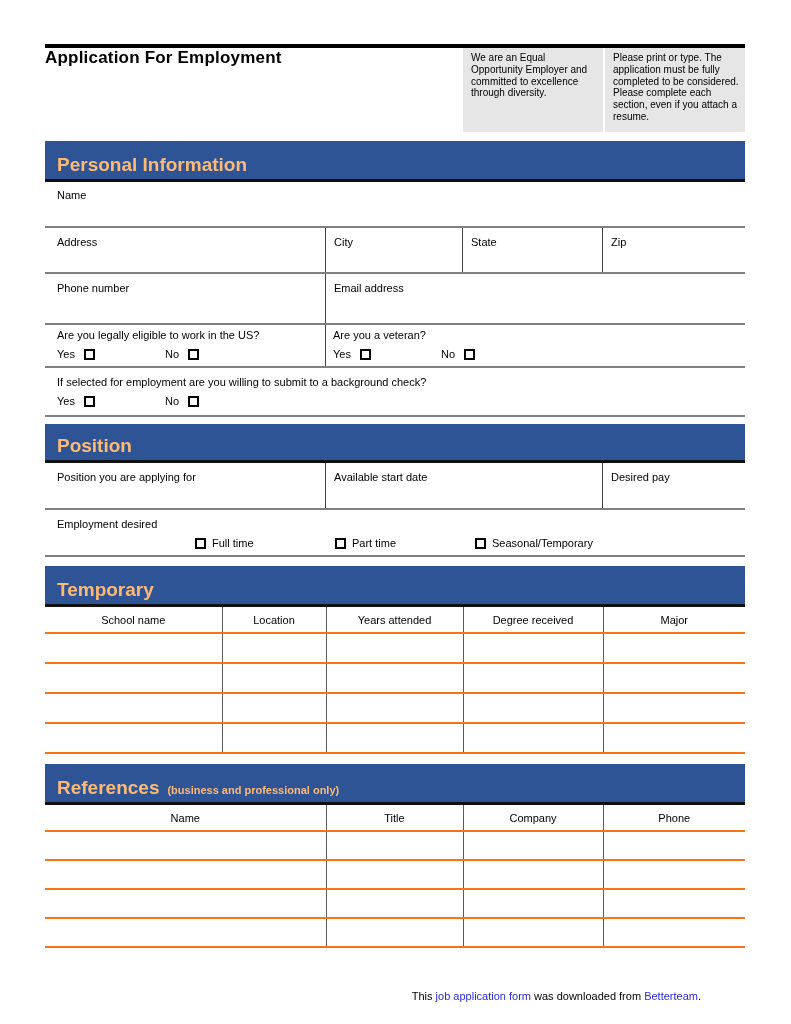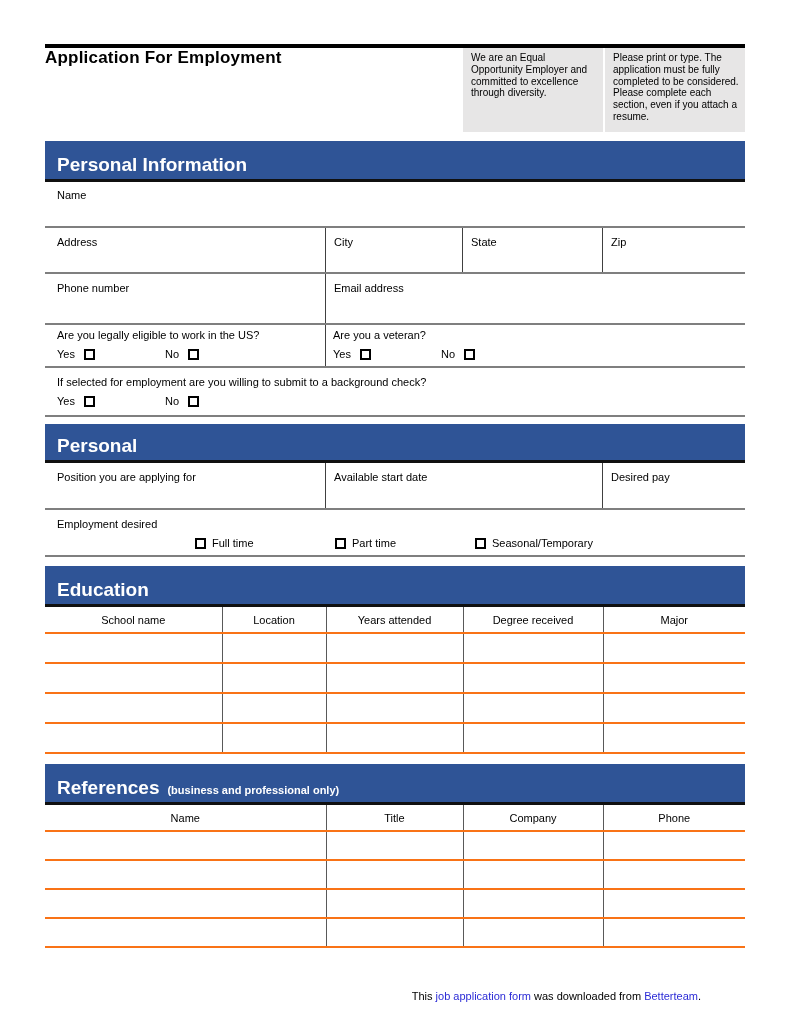--- a/index.html
+++ b/index.html
@@ -12,21 +12,21 @@
   .content { padding:0 46px 0 45px; }
   .top-rule { margin-top:44px; height:4px; background:#000; }
 
   
   .header-flex { display:flex; height:84px; }
   .title { flex:1; font-size:17px; font-weight:bold; letter-spacing:0.2px; }
   .notices { display:flex; width:282px; }
   .notice { background:#E7E6E6; width:140px; padding:4px 6px 4px 8px; font-size:10px; line-height:1.18; }
   .notice + .notice { margin-left:2px; } .gap7 { height:7px; } .gap9 { height:9px; } .gap10 { height:10px; }
   .section-bar {
-    background:#2F5496; border-bottom:3px solid #101010; color:#ffffff;
+    background:#2F5496; border-bottom:3px solid #101010; color:#fdba74;
     display:flex; align-items:flex-end; padding:0 0 5px 12px;
   }
   .bar38 { height:41px; } .bar39 { height:39px; }
   .section-bar .bar-title { font-size:19px; font-weight:bold; line-height:1; }
   .section-bar .bar-subtitle { font-size:11px; font-weight:bold; margin-left:8px; line-height:1; padding-bottom:1px; }
 
   
   .row { border-bottom:2px solid #7f7f7f; font-size:11px; }
   .flexrow { display:flex; }
   .cell { border-right:1px solid #404040; }
@@ -162,21 +162,21 @@
         <span class="yn-group">
           <span>No</span>
           <span class="checkbox"></span>
         </span>
       </div>
     </div>
 
     <div class="gap7"></div>
 
     <div class="section-bar bar39" style="background: rgb(47, 84, 150);">
-      <span class="bar-title">Personal</span>
+      <span class="bar-title">Position</span>
     </div>
 
     <div class="row r-pos flexrow">
       <div class="cell w281">
         <span class="lbl">Position you are applying for</span>
       </div>
       <div class="cell w277">
         <span class="lbl">Available start date</span>
       </div>
       <div class="cell w142">
@@ -196,21 +196,21 @@
       </span>
       <span class="emp-option opt-2">
         <span class="checkbox"></span>
         <span>Seasonal/Temporary</span>
       </span>
     </div>
 
     <div class="gap9"></div>
 
     <div class="section-bar bar38" style="background: rgb(47, 84, 150);">
-      <span class="bar-title">Education</span>
+      <span class="bar-title">Temporary</span>
     </div>
 
     <table class="edu-table">
       <colgroup>
           <col style="width:177px">
           <col style="width:104px">
           <col style="width:137px">
           <col style="width:140px">
           <col style="width:142px">
         </colgroup>

